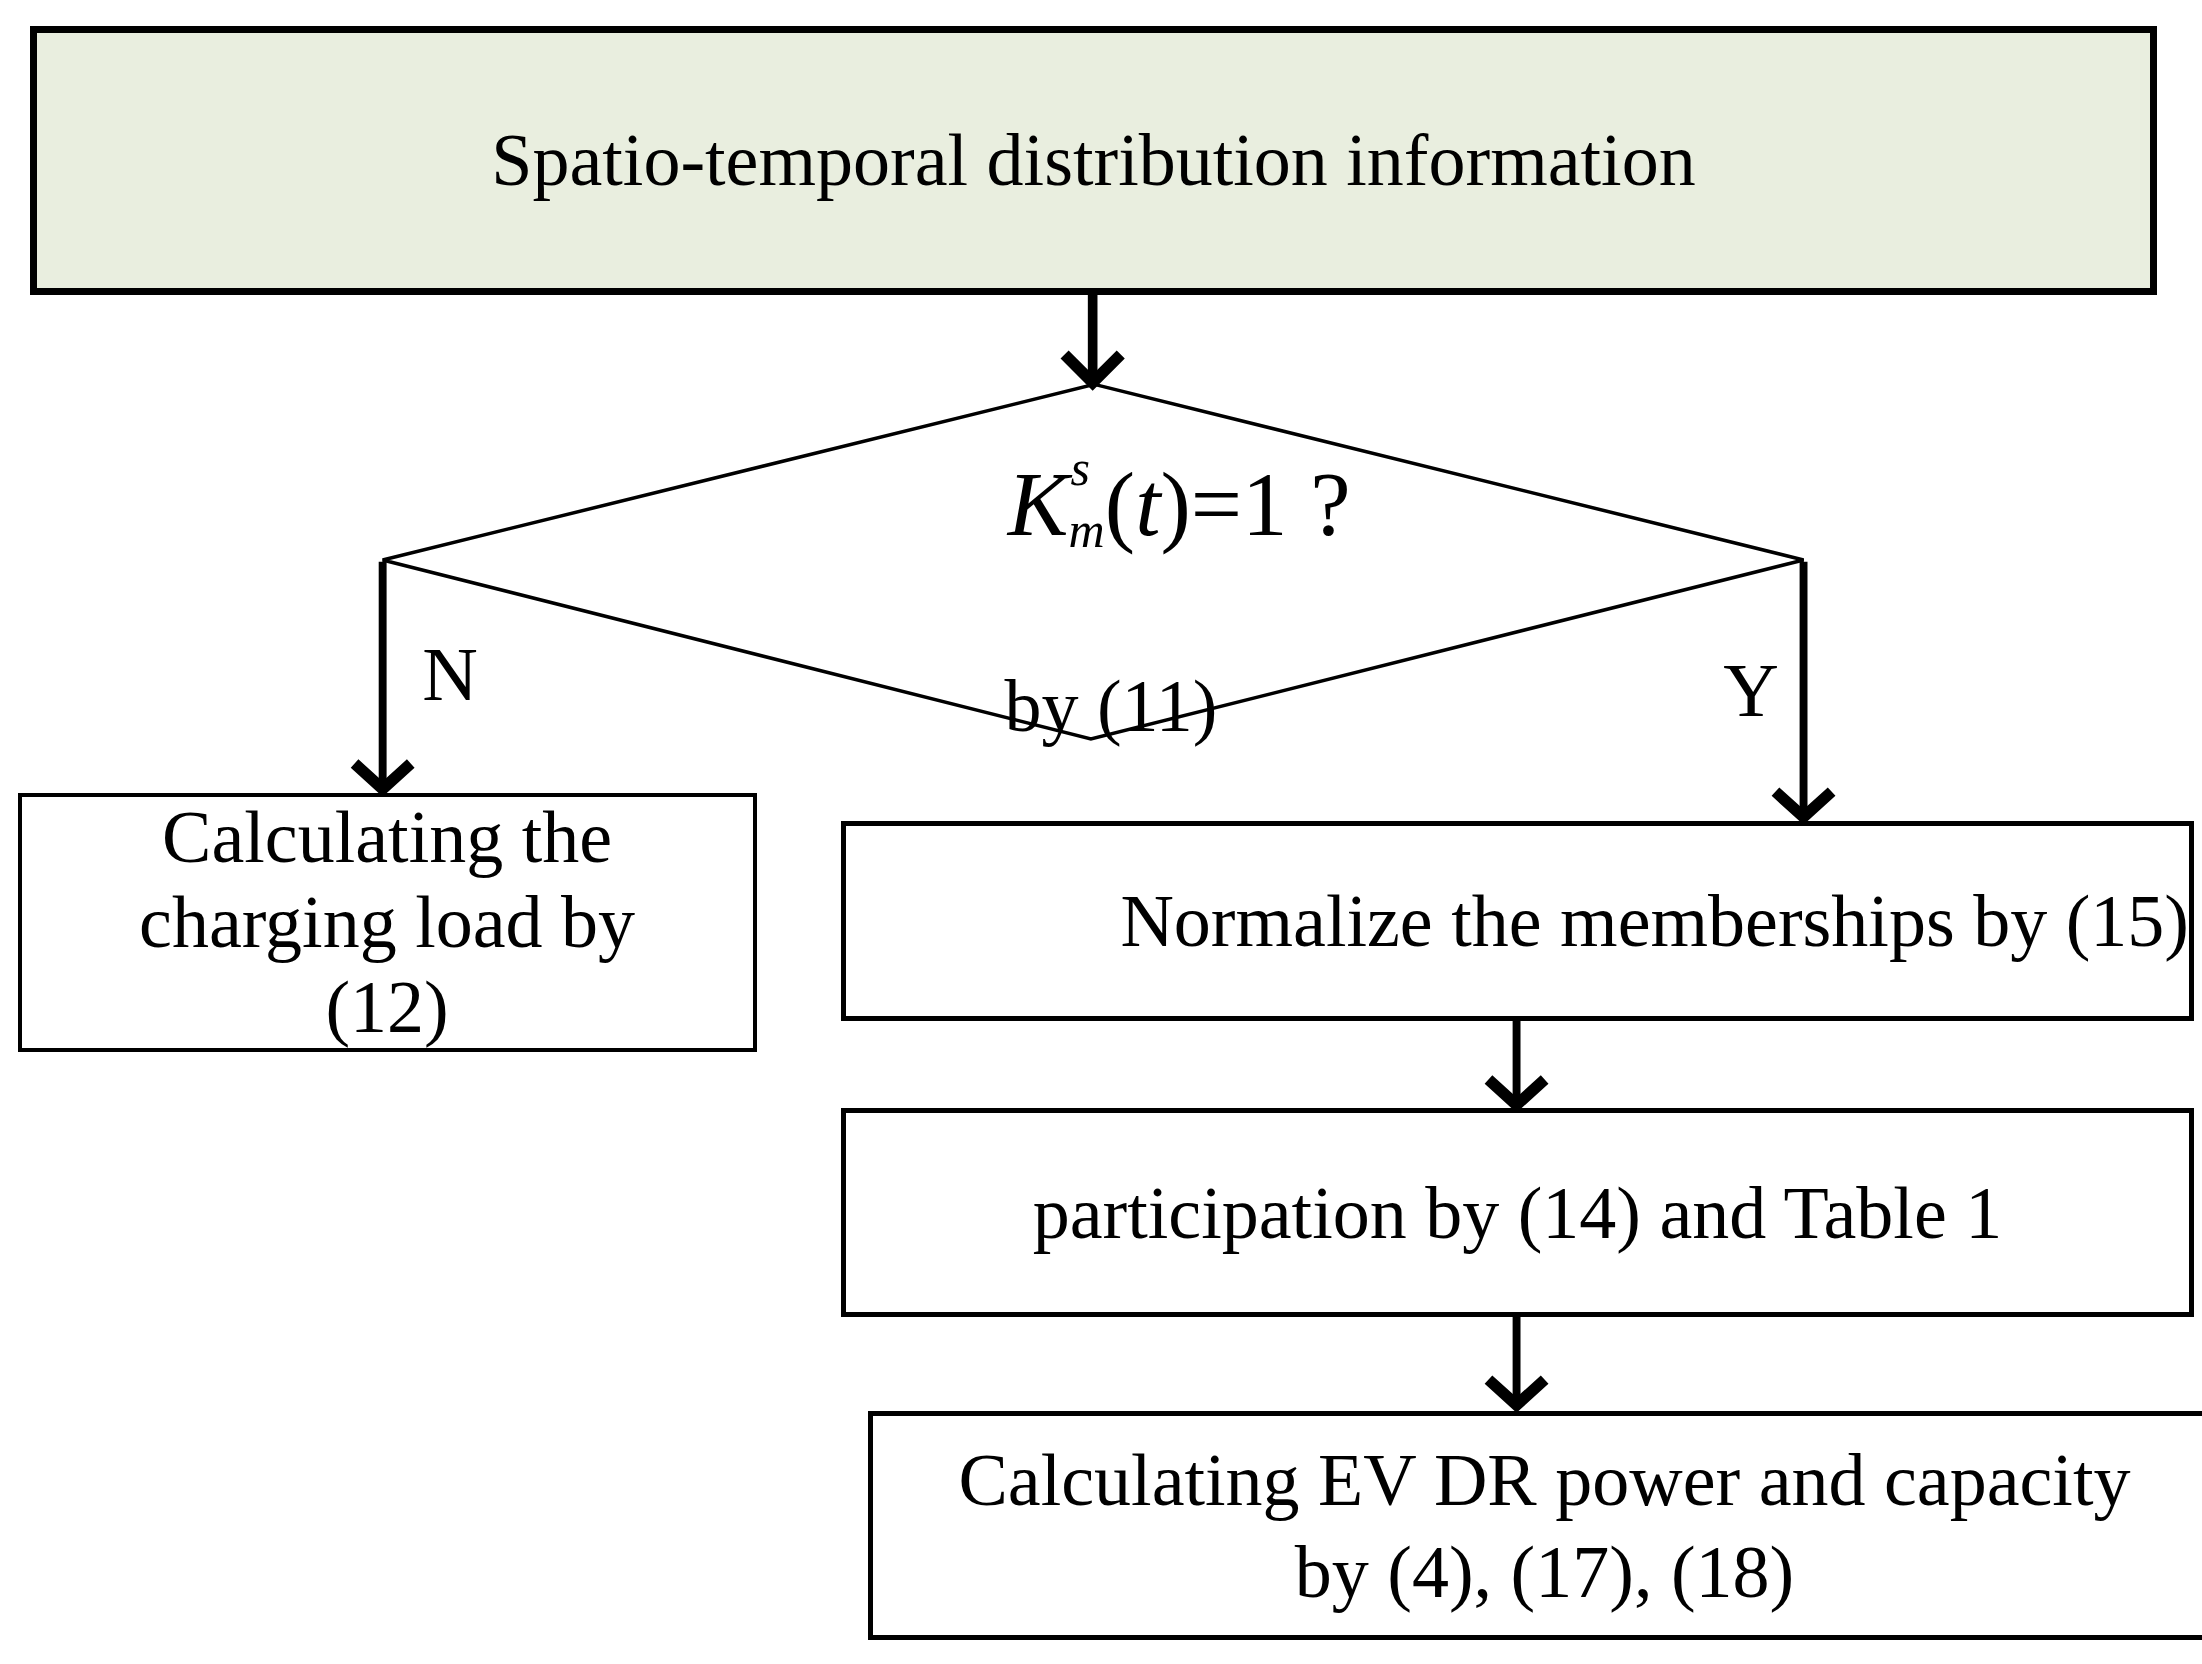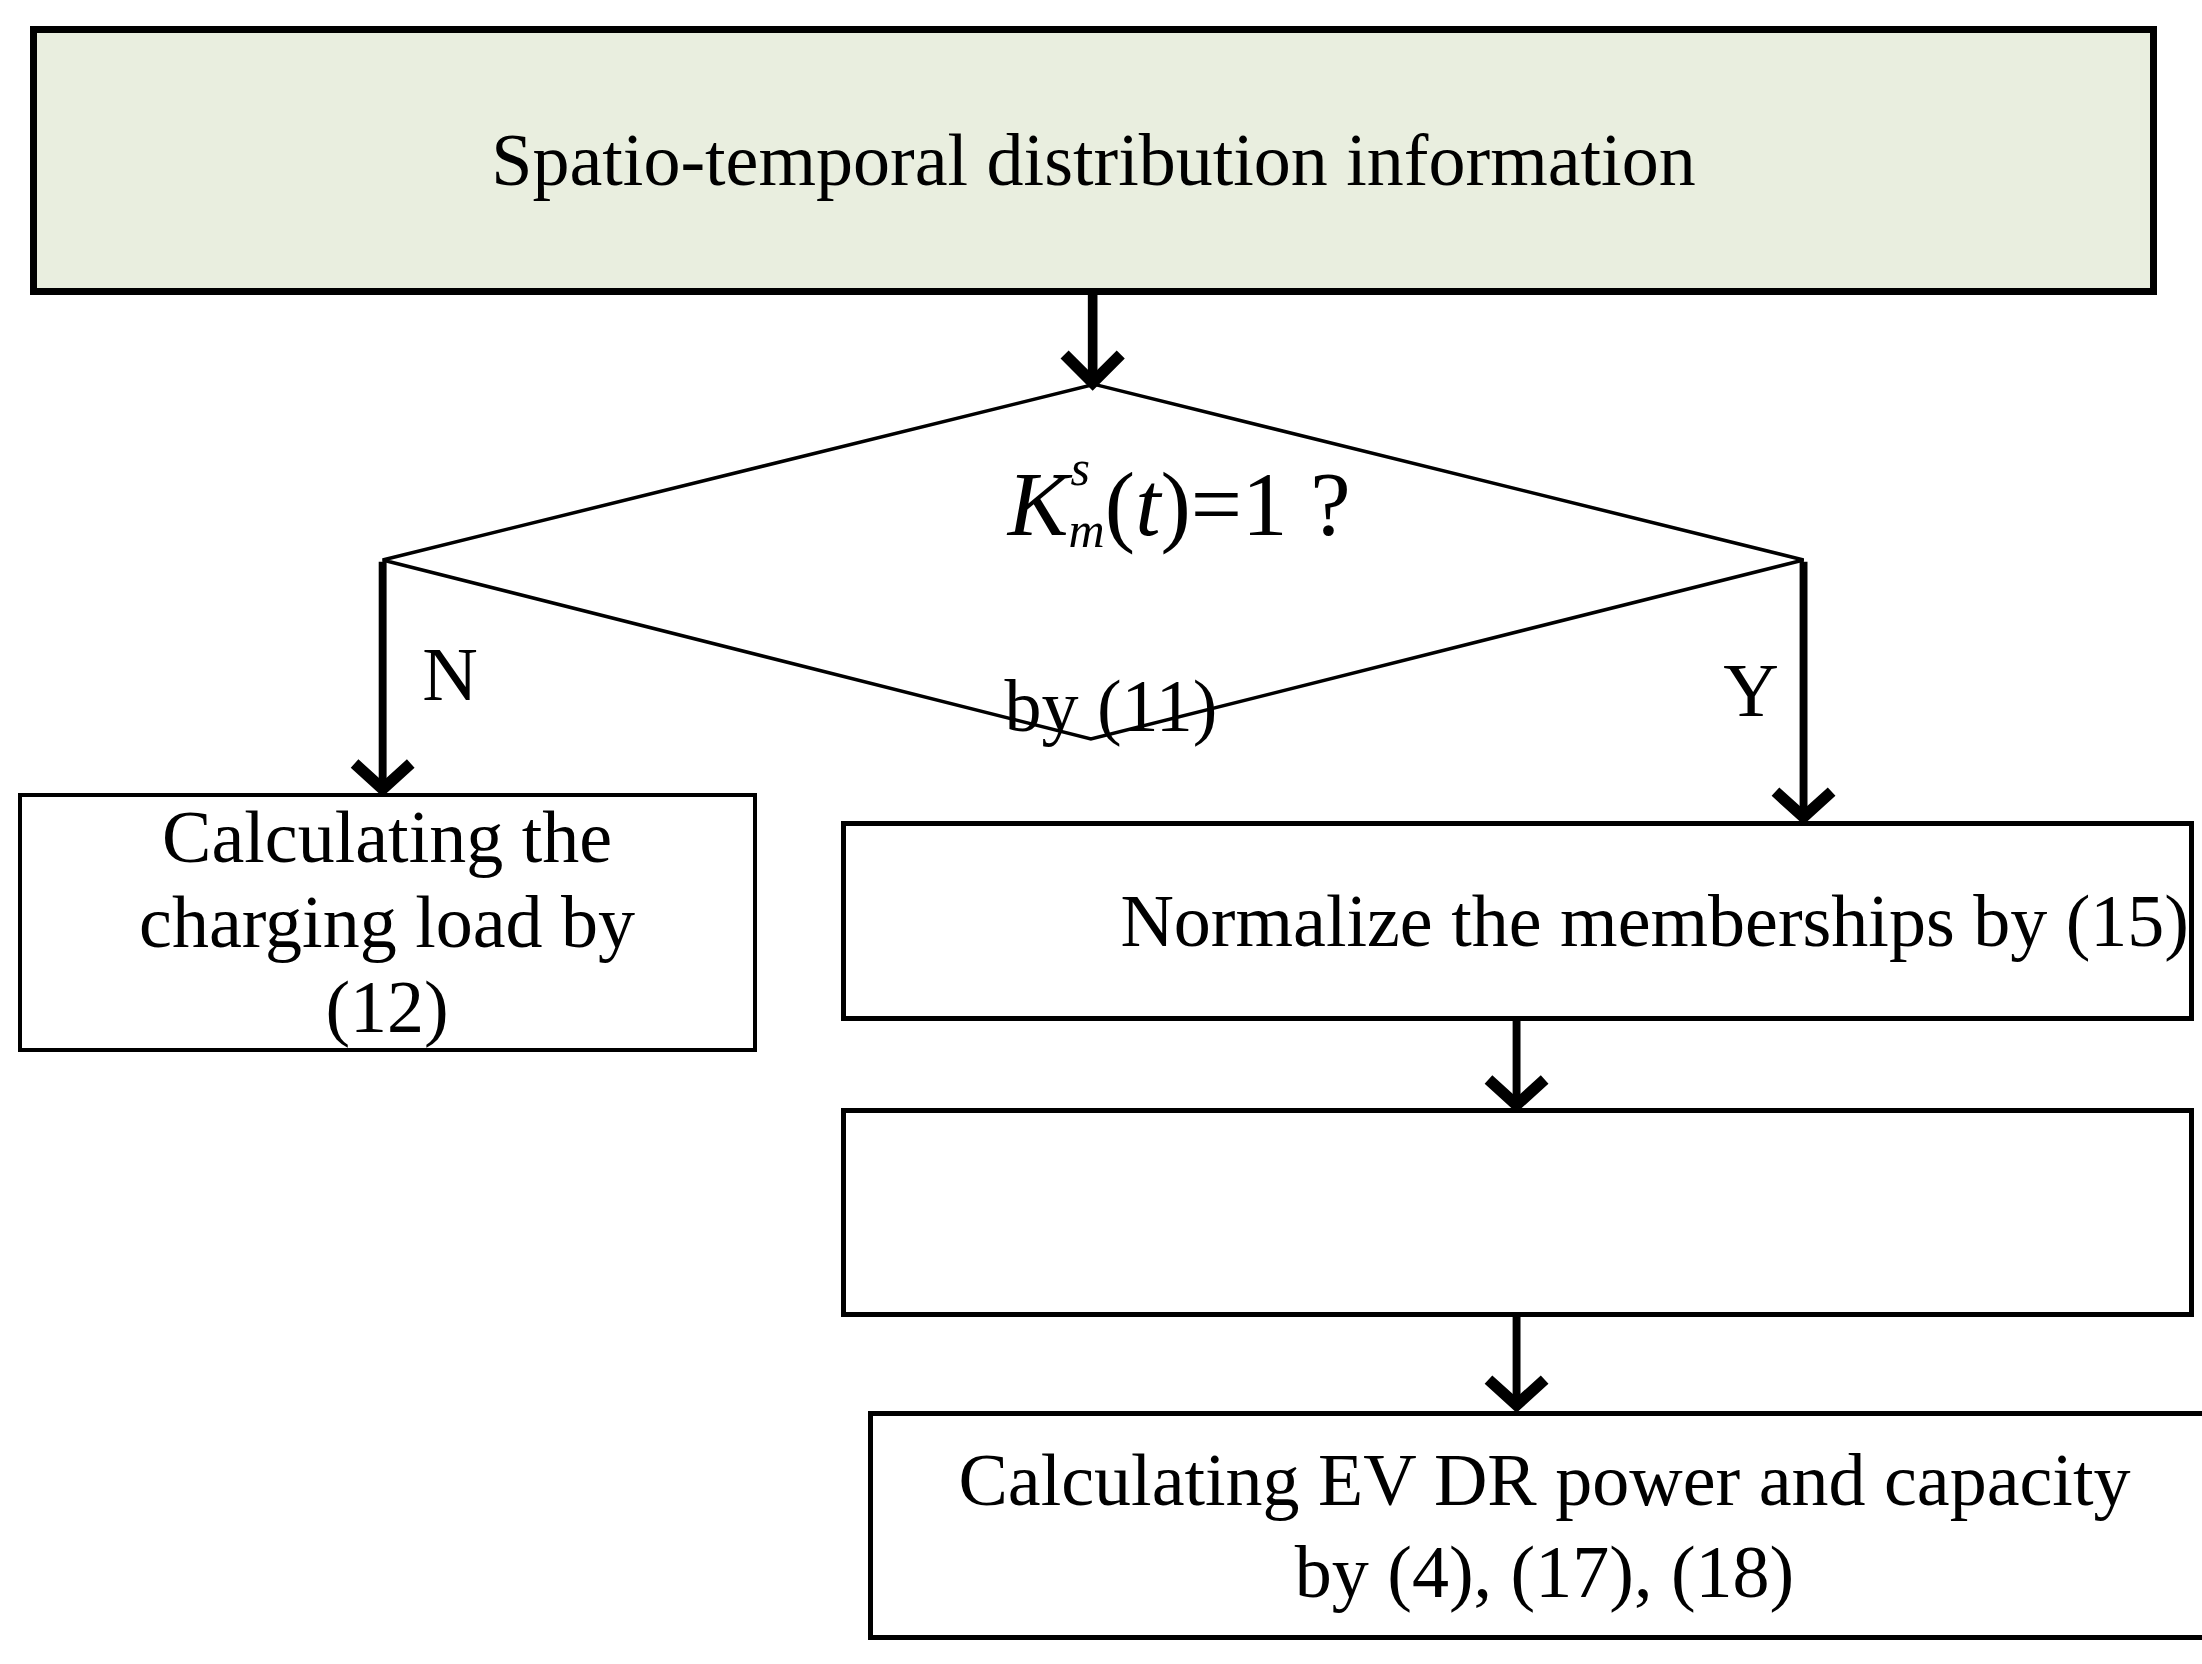--- a/index.html
+++ b/index.html
@@ -157,20 +157,21 @@
     <div class="line">Calculating the</div>
     <div class="line">charging load by</div>
     <div class="line">(12)</div>
   </div>
 
   <div class="node" id="normalize-box">
     <div class="line">Normalize the memberships by (15)</div>
   </div>
 
   <div class="node" id="participation-box">
+    <div class="line">participation by (14) and Table 1</div>
   </div>
 
   <div class="node" id="capacity-box">
     <div class="line">Calculating EV DR power and capacity</div>
     <div class="line">by (4), (17), (18)</div>
   </div>
 
 </div>
 
 

